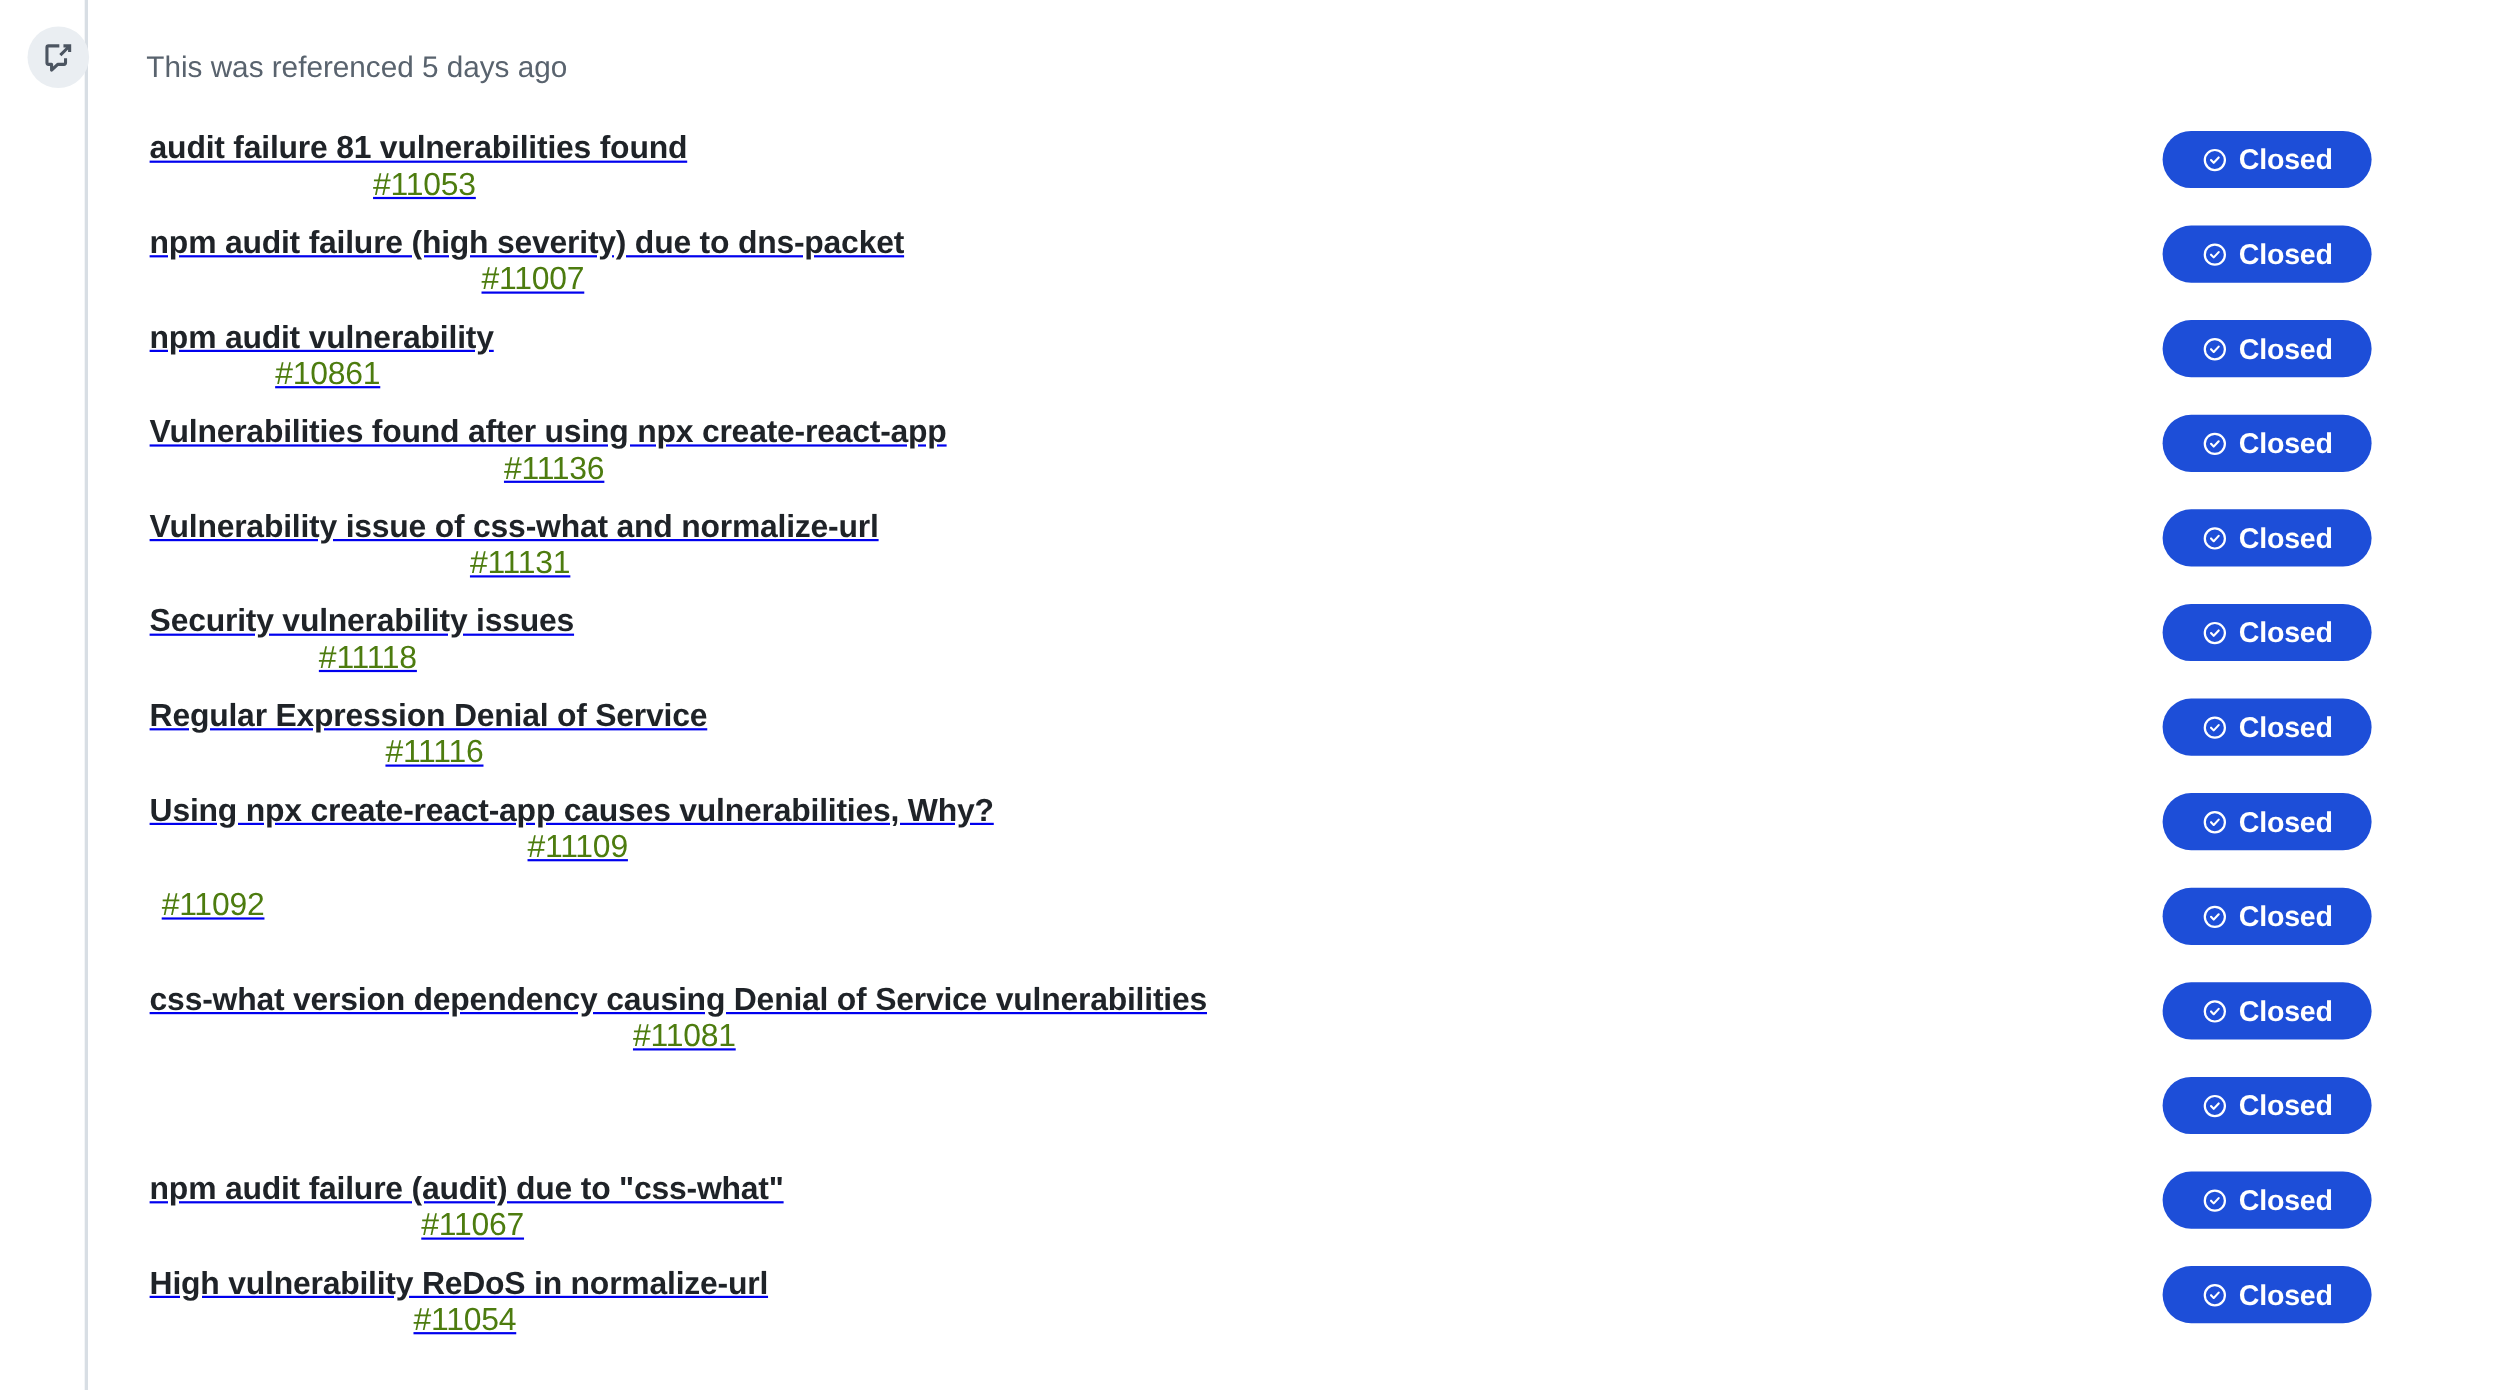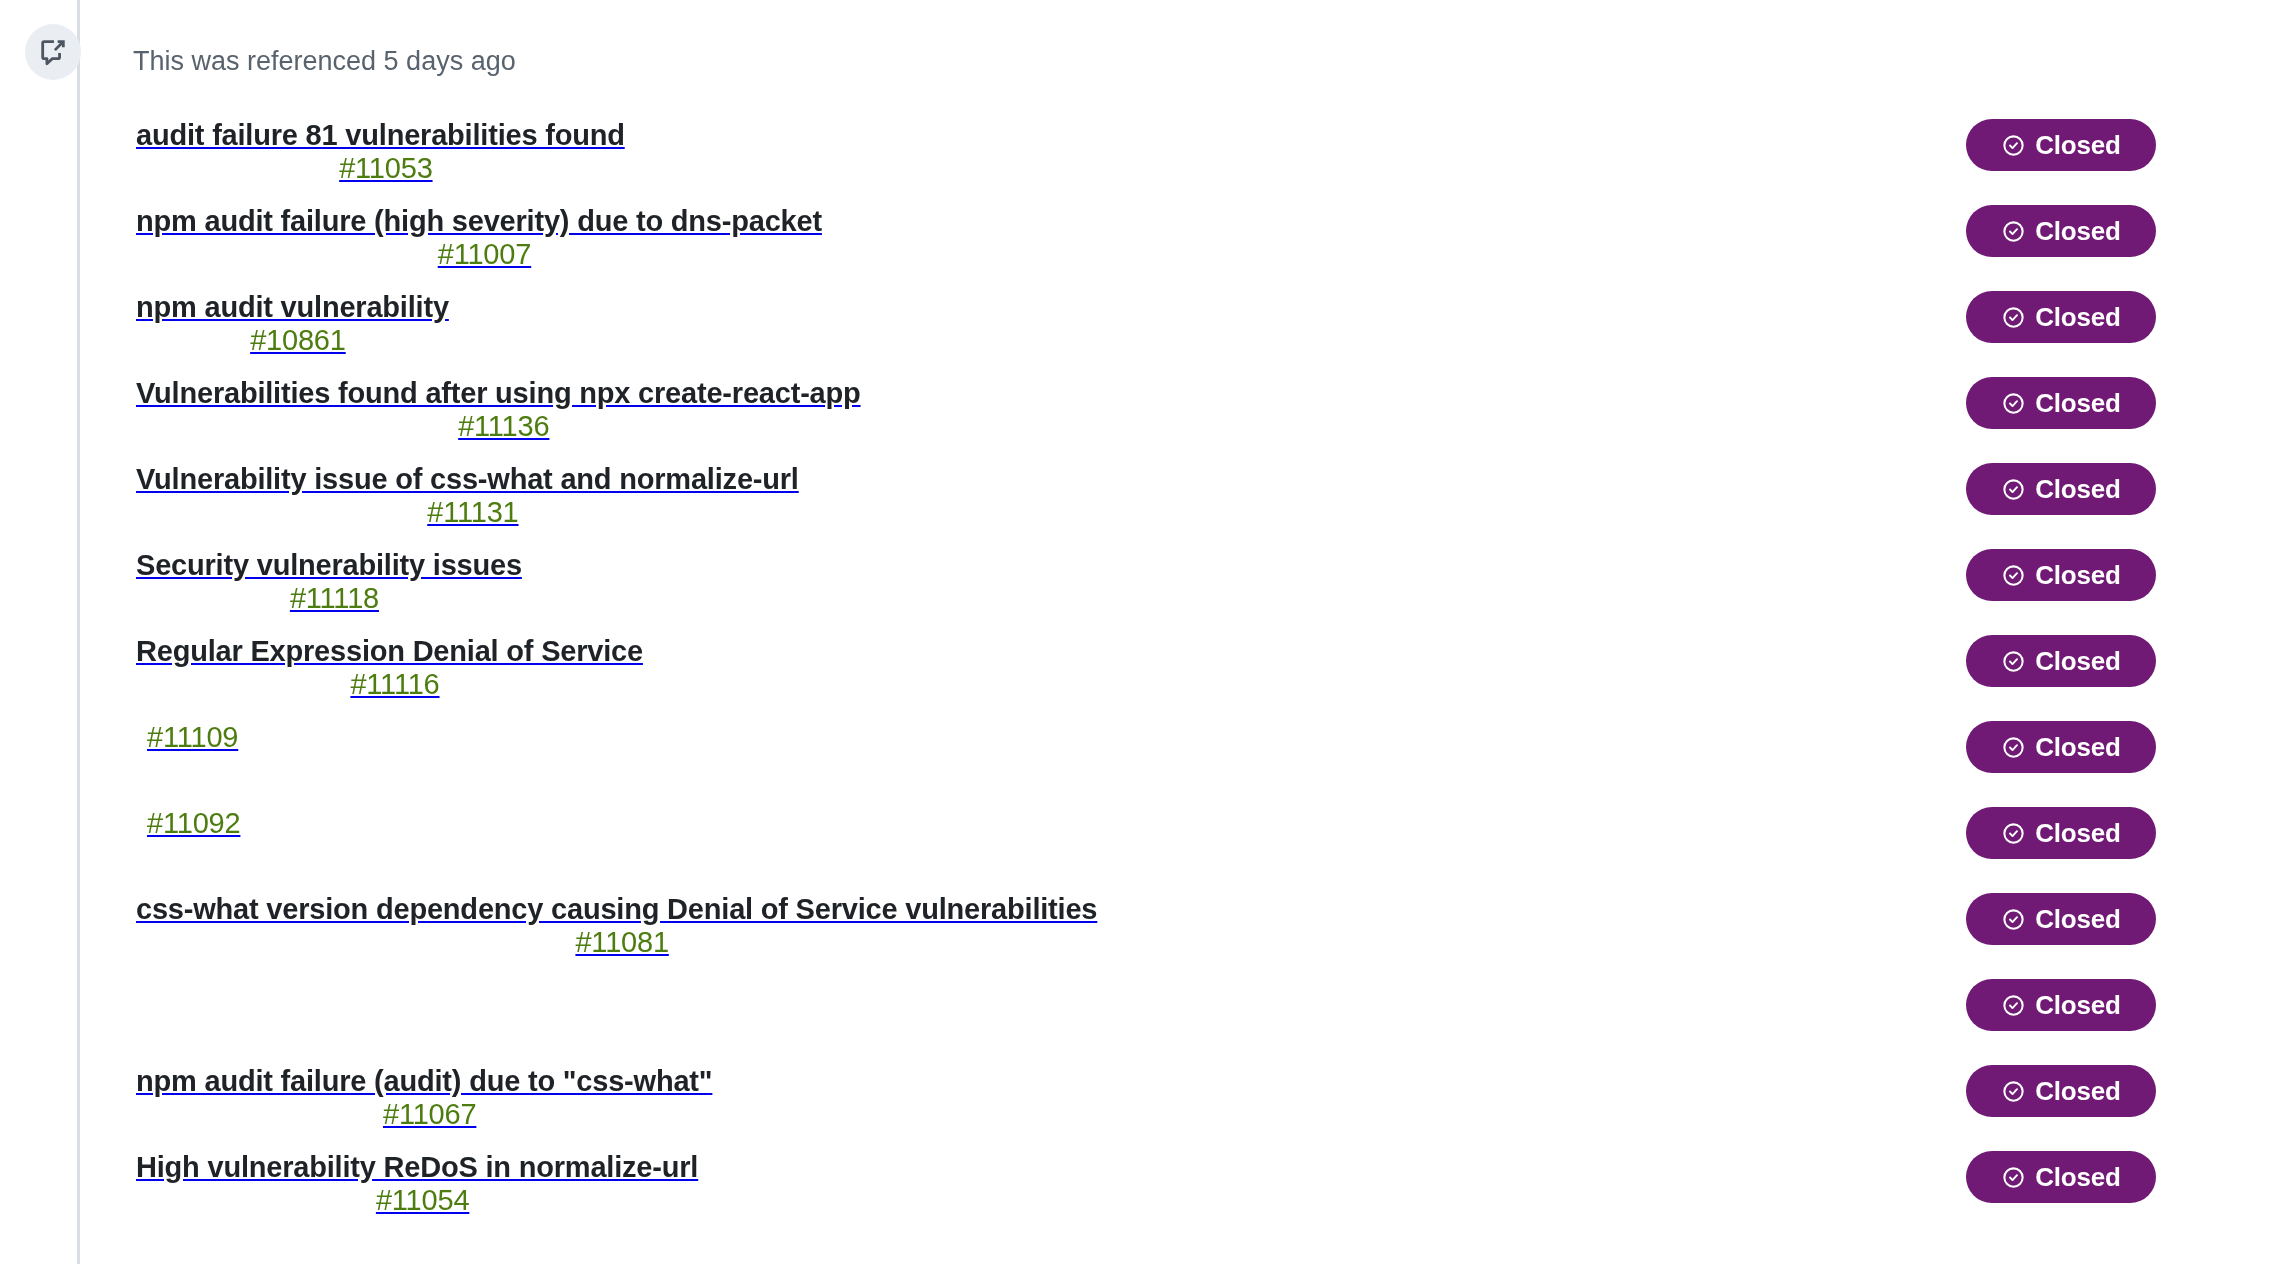--- a/index.html
+++ b/index.html
@@ -100,21 +100,21 @@
   }
 
   .status-badge {
     position: absolute;
     left: 1966px;
     top: 0;
     width: 190px;
     height: 52px;
     box-sizing: border-box;
     border-radius: 999px;
-    background: #701a75;
+    background: #1d4ed8;
     color: #ffffff;
     display: flex;
     align-items: center;
     justify-content: center;
     gap: 9px;
     padding: 0 16px;
   }
   .status-badge .check-icon {
     display: flex;
     align-items: center;
@@ -246,20 +246,21 @@
             <svg width="25" height="25" viewBox="0 0 16 16" aria-hidden="true">
               <path fill="#ffffff" d="M8 1.5A6.5 6.5 0 1 0 8 14.5 6.5 6.5 0 0 0 8 1.5Zm0 1.3a5.2 5.2 0 1 1 0 10.4 5.2 5.2 0 0 1 0-10.4Z"></path>
               <path fill="#ffffff" d="M10.66 6.02a.62.62 0 0 1 .03.88l-2.9 3.1a.62.62 0 0 1-.9.01L5.32 8.43a.62.62 0 1 1 .9-.86l1.11 1.17 2.45-2.62a.62.62 0 0 1 .88-.1Z"></path>
             </svg>
           </span>
           <span class="status-label">Closed</span>
         </span>
       </div>
       <div class="issue-row">
         <a class="issue-title-wrap" href="#">
+          <span class="issue-title">Using npx create-react-app causes vulnerabilities, Why?</span>
           <span class="issue-number">#11109</span>
         </a>
         <span class="status-badge">
           <span class="check-icon">
             <svg width="25" height="25" viewBox="0 0 16 16" aria-hidden="true">
               <path fill="#ffffff" d="M8 1.5A6.5 6.5 0 1 0 8 14.5 6.5 6.5 0 0 0 8 1.5Zm0 1.3a5.2 5.2 0 1 1 0 10.4 5.2 5.2 0 0 1 0-10.4Z"></path>
               <path fill="#ffffff" d="M10.66 6.02a.62.62 0 0 1 .03.88l-2.9 3.1a.62.62 0 0 1-.9.01L5.32 8.43a.62.62 0 1 1 .9-.86l1.11 1.17 2.45-2.62a.62.62 0 0 1 .88-.1Z"></path>
             </svg>
           </span>
           <span class="status-label">Closed</span>

